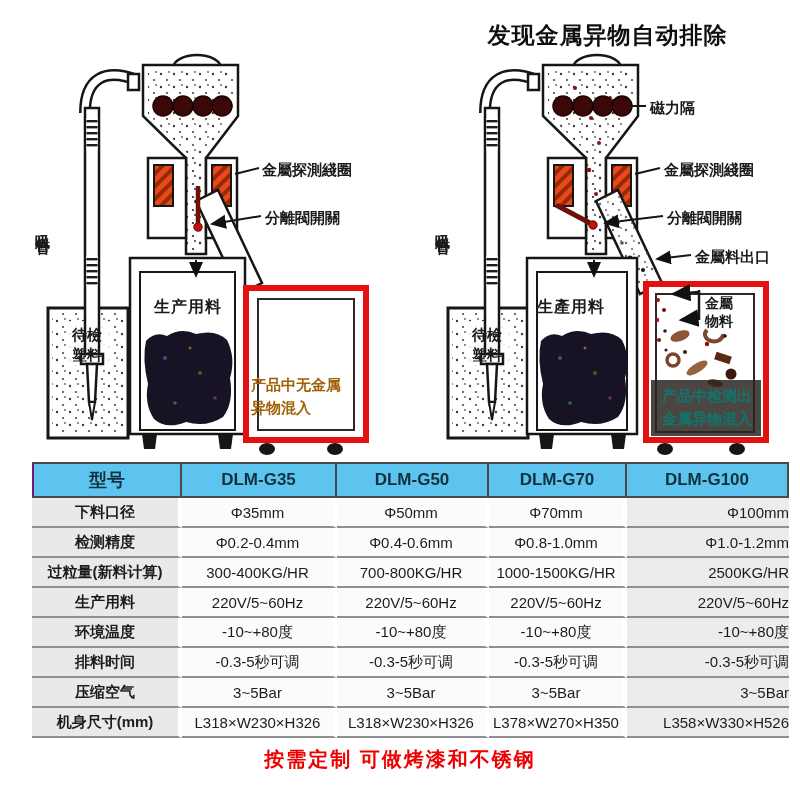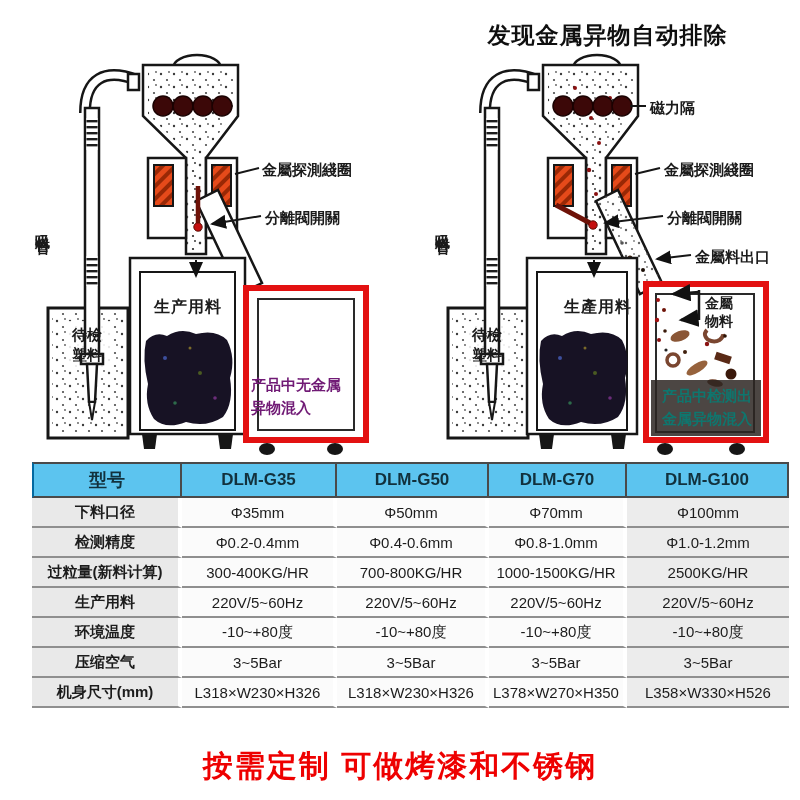--- a/index.html
+++ b/index.html
@@ -11,44 +11,44 @@
   #panelL{left:15px;}
   #panelR{left:415px;}
   .panel-title{
     position:absolute;top:2px;left:0;right:0;text-align:center;
     font-size:23px;font-weight:bold;color:#0f0f0f;letter-spacing:1px;
   }
   .lbl{position:absolute;font-weight:bold;font-size:15px;color:#1b1b1b;
        line-height:1.3;white-space:nowrap;}
   .vert{writing-mode:vertical-rl;text-orientation:upright;letter-spacing:3px;}
   .two-line div{display:block;}
-  .red-note{position:absolute;font-weight:bold;font-size:15px;color:#701a75;
+  .red-note{position:absolute;font-weight:bold;font-size:15px;color:#a16207;
             line-height:1.5;white-space:nowrap;}
   .red-note.on-dark{color:#0f766e;text-align:center;}
   .small{font-size:14px;line-height:1.25;}
   .prod{font-size:16px;letter-spacing:1px;}
 
   .spec-table-wrap{position:absolute;left:32px;top:462px;width:757px;}
   table.spec{width:100%;border-collapse:separate;border-spacing:0;table-layout:fixed;}
   table.spec th{
     background:#5cc4ef;color:#12313d;font-size:17px;font-weight:bold;height:32px;
     border:2px solid #4a4a4a;border-left:none;padding:0;
   }
-  table.spec th:first-child{border-left:2px solid #0369a1;font-size:18px;}
+  table.spec th:first-child{border-left:2px solid #701a75;font-size:18px;}
   table.spec td{
     background:#fbfbfb;text-align:center;font-size:15px;color:#1c1c1c;height:28px;
     padding:0;border-bottom:2px solid #8f8f8f;border-right:4px solid #ffffff;
   }
   table.spec td:first-child{background:#e9e9e9;font-weight:bold;}
-  table.spec td:last-child{background:#ececec;border-right:none;}
+  table.spec td:last-child{background:#ececec;border-right:none;text-align:right;}
   col.c1{width:150px}col.c2{width:155px}col.c3{width:152px}col.c4{width:138px}col.c5{width:162px}
 
   .footer{
     position:absolute;top:746px;left:0;right:0;text-align:center;
-    font-size:30px;font-weight:bold;color:#ee0000;letter-spacing:2px;
+    font-size:20px;font-weight:bold;color:#ee0000;letter-spacing:2px;
   }
 </style>
 </head>
 <body>
 
 <div class="panel" id="panelL">
   <svg width="385" height="442" viewBox="0 0 385 442">
     <defs>
       <pattern id="dotsL" width="13" height="13" patternUnits="userSpaceOnUse">
         <circle cx="3" cy="4" r="1.2" fill="#3a3a3a"></circle>
@@ -307,21 +307,21 @@
       <line x1="248" y1="198" x2="190" y2="205" stroke="#161616" stroke-width="2" marker-end="url(#arwR)"></line>
       <line x1="276" y1="237" x2="242" y2="241" stroke="#161616" stroke-width="2" marker-end="url(#arwR)"></line>
     </g>
   </svg>
 
   <div class="panel-title">发现金属异物自动排除</div>
   <div class="lbl" style="left:235px;top:80px;">磁力隔</div>
   <div class="lbl" style="left:249px;top:142px;">金屬探測綫圈</div>
   <div class="lbl" style="left:252px;top:190px;">分離閥開關</div>
   <div class="lbl" style="left:280px;top:229px;">金屬料出口</div>
-  <div class="lbl prod" style="left:149px;top:279px;">生產用料</div>
+  <div class="lbl prod" style="left:122px;top:279px;">生產用料</div>
   <div class="lbl vert" style="left:18px;top:204px;">吸料管</div>
   <div class="lbl two-line" style="left:57px;top:307px;">
     <div>待檢</div>
     <div>塑料</div>
   </div>
   <div class="lbl two-line small" style="left:290px;top:277px;text-align:right;">
     <div>金屬</div>
     <div>物料</div>
   </div>
   <div class="red-note on-dark" style="left:240px;top:367px;width:104px;">
@@ -378,20 +378,27 @@
           <td>220V/5~60Hz</td>
         </tr>
         <tr>
           <td>环境温度</td>
           <td>-10~+80度</td>
           <td>-10~+80度</td>
           <td>-10~+80度</td>
           <td>-10~+80度</td>
         </tr>
         <tr>
+          <td>排料时间</td>
+          <td>-0.3-5秒可调</td>
+          <td>-0.3-5秒可调</td>
+          <td>-0.3-5秒可调</td>
+          <td>-0.3-5秒可调</td>
+        </tr>
+        <tr>
           <td>压缩空气</td>
           <td>3~5Bar</td>
           <td>3~5Bar</td>
           <td>3~5Bar</td>
           <td>3~5Bar</td>
         </tr>
         <tr>
           <td>机身尺寸(mm)</td>
           <td>L318×W230×H326</td>
           <td>L318×W230×H326</td>

